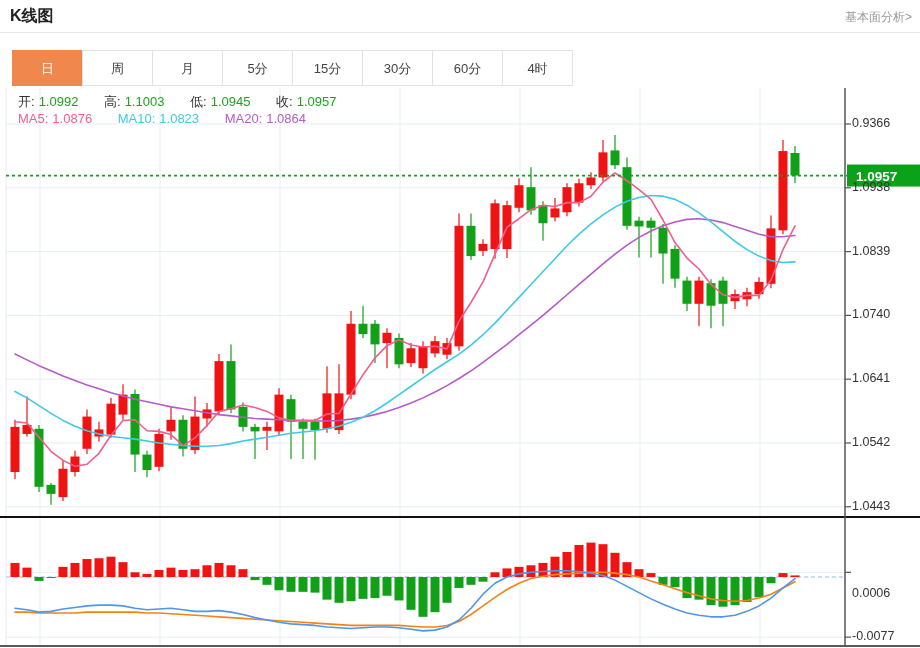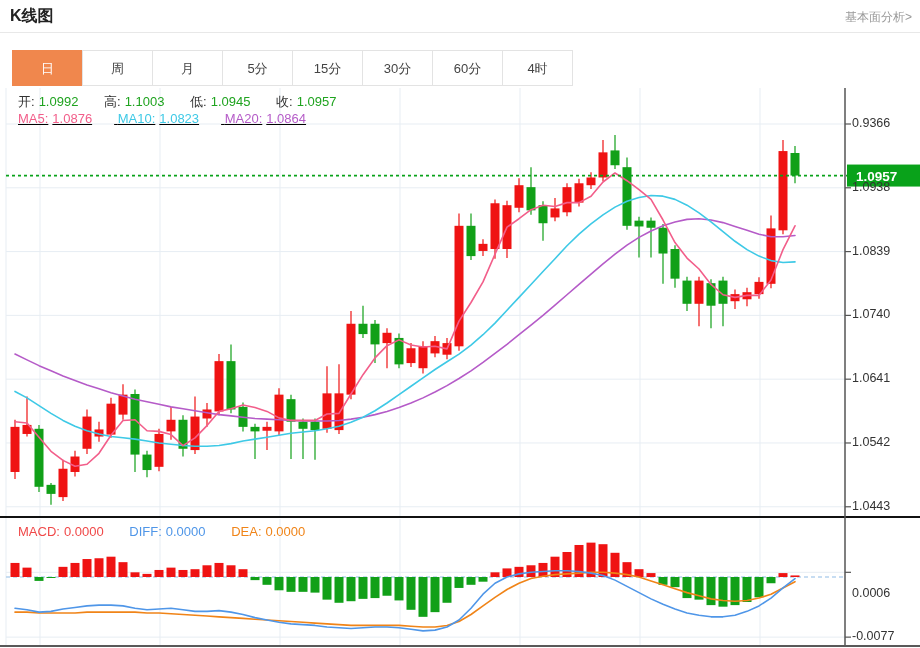--- a/index.html
+++ b/index.html
@@ -9,21 +9,21 @@
   .hdr .title{position:absolute;left:10px;top:6px;font-size:16px;font-weight:bold;color:#222;}
   .hdr .link{position:absolute;right:8px;top:9px;font-size:12px;color:#999;cursor:pointer;margin-left:36px;}
   .tabs{position:absolute;left:12px;top:50px;display:flex;z-index:3;}
   .tab{width:71px;height:36px;line-height:36px;text-align:center;font-size:13px;color:#444;
        background:#fff;border:1px solid #e3e3e3;margin-left:-1px;cursor:pointer;box-sizing:border-box;}
   .tab:first-child{margin-left:0;}
   .tab.sel{color:#fff;border-color:transparent;}
   #chart{position:absolute;left:0;top:0;z-index:1;}
   .row{position:absolute;z-index:2;font-size:13px;white-space:nowrap;}
   .row1{left:18px;top:93px;}
-  .row2{left:18px;top:111px;text-decoration:underline;}
+  .row2{left:18px;top:111px;}
   .row3{left:18px;top:524px;}
   .row span{margin-right:4px;}
   .row .gap{display:inline-block;width:14px;}
   .lab{color:#333;}
   .grn{color:#1fa31f;}
   .ma5c{color:#f25e8a;}
   .ma10c{color:#3ec9e6;}
   .ma20c{color:#b55bc8;}
   .macdc{color:#f04848;}
   .diffc{color:#4f96e8;}
@@ -306,25 +306,20 @@
     <span class="lab">低:</span><span class="grn">1.0945</span><span class="gap"></span>
     <span class="lab">收:</span><span class="grn">1.0957</span>
   </div>
 
   <div class="row row2">
     <span class="ma5c">MA5:</span><span class="ma5c">1.0876</span><span class="gap"></span>
     <span class="ma10c">MA10:</span><span class="ma10c">1.0823</span><span class="gap"></span>
     <span class="ma20c">MA20:</span><span class="ma20c">1.0864</span>
   </div>
 
-  <div class="row row3">
-    <span class="macdc">MACD:</span><span class="macdc">0.0000</span><span class="gap"></span>
-    <span class="diffc">DIFF:</span><span class="diffc">0.0000</span><span class="gap"></span>
-    <span class="deac">DEA:</span><span class="deac">0.0000</span>
-  </div>
 
   <div id="axis-labels">
       <div class="axlabel" style="top: 116px;">0.9366</div>
       <div class="axlabel" style="top: 179.796px;">1.0938</div>
       <div class="axlabel" style="top: 243.591px;">1.0839</div>
       <div class="axlabel" style="top: 307.387px;">1.0740</div>
       <div class="axlabel" style="top: 371.182px;">1.0641</div>
       <div class="axlabel" style="top: 434.978px;">1.0542</div>
       <div class="axlabel" style="top: 498.774px;">1.0443</div>
       <div class="axlabel" style="top: 564.314px; margin-top: 22px;">0.0006</div>

